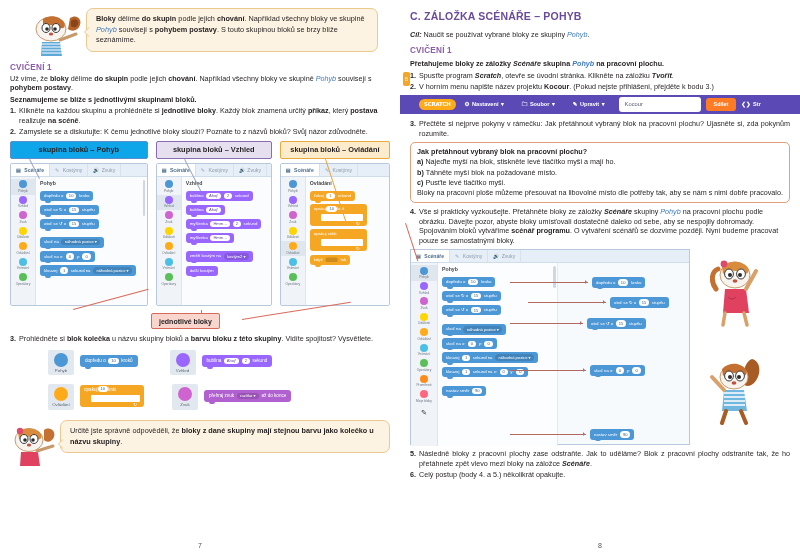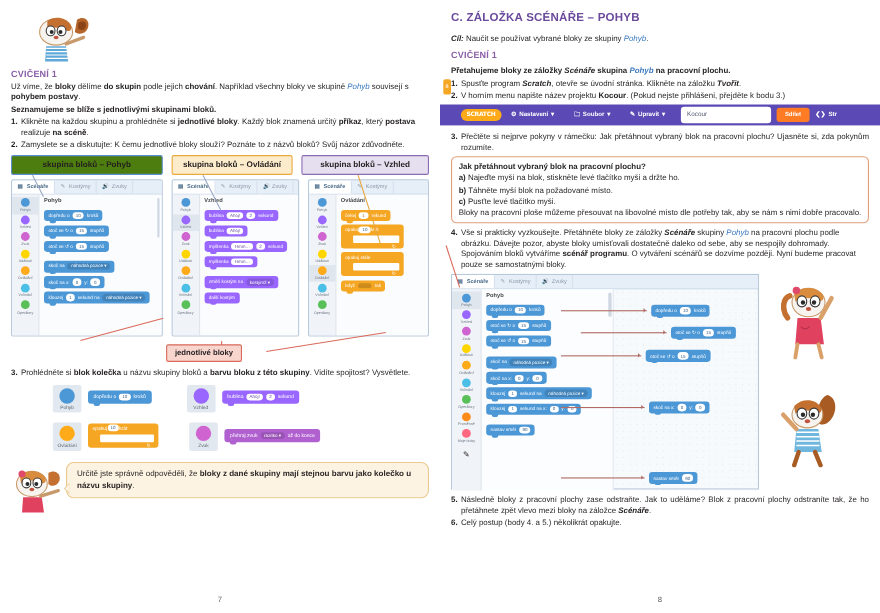--- a/index.html
+++ b/index.html
@@ -41,21 +41,21 @@
 
   
   .sq { position:relative; flex:0 0 auto; }
   .sq svg { display:block; }
 
   
   .grp-head {
     text-align:center; font-weight:bold; font-size:7.4px; padding:3px 2px;
     border-radius:2px;
   }
-  .grp-pohyb { background:#4d7c0f; border:1.2px solid #5b8fc9; }
+  .grp-pohyb { background:#0ea5e9; border:1.2px solid #5b8fc9; }
   .grp-vzhled{ background:#e6dff0; border:1.2px solid #8c6bb5; }
   .grp-ovl   { background:#fdeccb; border:1.2px solid #eaa93c; }
 
   
   .sp { border:1px solid #b9c9dc; background:#f4f8fc; border-radius:2px; overflow:hidden; }
   .sp-tabs { display:flex; height:13px; background:#e6eef7; border-bottom:1px solid #cfdcea;}
   .sp-tab { display:flex; align-items:center; gap:2px; font-size:5.1px; color:#8d9cab;
             padding:0 5px; border-right:1px solid #d7e2ee; }
   .sp-tab.active { background:#fff; color:#4a6b8a; font-weight:bold;}
   .sp-body { display:flex; height:calc(100% - 13px); }
@@ -153,20 +153,25 @@
         <ellipse cx="16" cy="16" rx="4" ry="4.5" fill="#fff" stroke="#3a3a3a" stroke-width="1"></ellipse>
         <ellipse cx="26" cy="16" rx="4" ry="4.5" fill="#fff" stroke="#3a3a3a" stroke-width="1"></ellipse>
         <circle cx="17" cy="17" r="1.8" fill="#2b2b2b"></circle>
           <circle cx="25" cy="17" r="1.8" fill="#2b2b2b"></circle>
         <ellipse cx="21" cy="22" rx="2.2" ry="1.6" fill="#c0533f"></ellipse>
         <path d="M12 30 L30 30 L32 44 L11 44 Z" fill="#5fa9d8"></path>
         <path d="M12 32 h20 M12 35 h20 M12 38 h20 M12 41 h20" stroke="#fff" stroke-width="1.1"></path>
         <path d="M30 28 L46 22" stroke="#c89a6b" stroke-width="3" stroke-linecap="round"></path>
       </svg>
     </div>
+    <div class="bubble" style="width:292px; margin-top:2px;">
+      <b>Bloky</b> dělíme <b>do skupin</b> podle jejich <b>chování</b>. Například všechny bloky
+      ve skupině <span class="blue">Pohyb</span> souvisejí s <b>pohybem postavy</b>. S touto skupinou bloků
+      se brzy blíže seznámíme.
+    </div>
   </div>
 
   <div class="h-cv" style="margin-top:5px;">CVIČENÍ 1</div>
   <p>
     Už víme, že <b>bloky</b> dělíme <b>do skupin</b> podle jejich <b>chování</b>. Například všechny bloky ve skupině <span class="blue">Pohyb</span>
     souvisejí s <b>pohybem postavy</b>.
   </p>
   <p style="font-weight:bold; margin-top:1px;">Seznamujeme se blíže s jednotlivými skupinami bloků.</p>
 
   <div class="ol">
@@ -175,22 +180,22 @@
       <span class="txt">Klikněte na každou skupinu a prohlédněte si <b>jednotlivé bloky</b>. Každý blok znamená určitý <b>příkaz</b>, který <b>postava</b> realizuje <b>na scéně</b>.</span>
       </div>
     <div class="li">
         <span class="num">2.</span>
       <span class="txt">Zamyslete se a diskutujte: K čemu jednotlivé bloky slouží? Poznáte to z názvů bloků? Svůj názor zdůvodněte.</span>
       </div>
   </div>
 
   <div style="display:flex; gap:8px; margin-top:5px;">
     <div class="grp-head grp-pohyb" style="width:140px;">skupina bloků – Pohyb</div>
+    <div class="grp-head grp-vzhled" style="width:118px;">skupina bloků – Vzhled</div>
     <div class="grp-head grp-ovl" style="width:112px;">skupina bloků – Ovládání</div>
-    <div class="grp-head grp-vzhled" style="width:118px;">skupina bloků – Vzhled</div>
   </div>
 
   <div style="display:flex; gap:8px; margin-top:4px; position:relative;">
 
     <div class="sp" style="width:140px; height:143px;">
       <div class="sp-tabs">
         <div class="sp-tab active">▤&nbsp;<span>Scénáře</span></div>
         <div class="sp-tab">✎&nbsp;<span>Kostýmy</span></div>
         <div class="sp-tab">🔊<span>Zvuky</span></div>
       </div>
@@ -535,21 +540,21 @@
     </div>
   </div>
 
   <div class="li" style="margin-top:5px;">
     <span class="num">3.</span>
     <span class="txt" style="text-align:justify;">Přečtěte si nejprve pokyny v rámečku: Jak přetáhnout vybraný blok na pracovní plochu? Ujasněte si, zda pokynům rozumíte.</span>
   </div>
 
   <div class="infobox" style="margin-top:4px;">
     <div style="font-weight:bold;">Jak přetáhnout vybraný blok na pracovní plochu?</div>
-    <div><b>a)</b> <span>Najeďte myší na blok, stiskněte levé tlačítko myši a držte ho.</span></div>
+    <div><b>a)</b> <span>Najeďte myší na blok, stiskněte levé tlačítko myši a mají ho.</span></div>
     <div><b>b)</b> <span>Táhněte myší blok na požadované místo.</span></div>
     <div><b>c)</b> <span>Pusťte levé tlačítko myši.</span></div>
     <div>Bloky na pracovní ploše můžeme přesouvat na libovolné místo dle potřeby tak, aby se nám s nimi dobře pracovalo.</div>
   </div>
 
   <div class="li" style="margin-top:4px;">
     <span class="num">4.</span>
     <span class="txt">Vše si prakticky vyzkoušejte. Přetáhněte bloky ze záložky <b class="it">Scénáře</b> skupiny <span class="blue">Pohyb</span> na pracovní
       plochu podle obrázku. Dávejte pozor, abyste bloky umísťovali dostatečně daleko od sebe, aby se nespojily dohromady.<br>
       Spojováním bloků vytváříme <b>scénář programu</b>. O vytváření scénářů se dozvíme později. Nyní budeme pracovat pouze se samostatnými bloky.</span>

